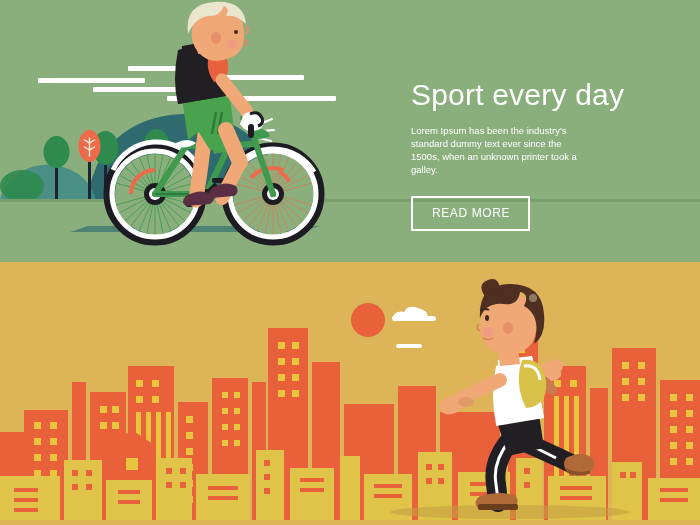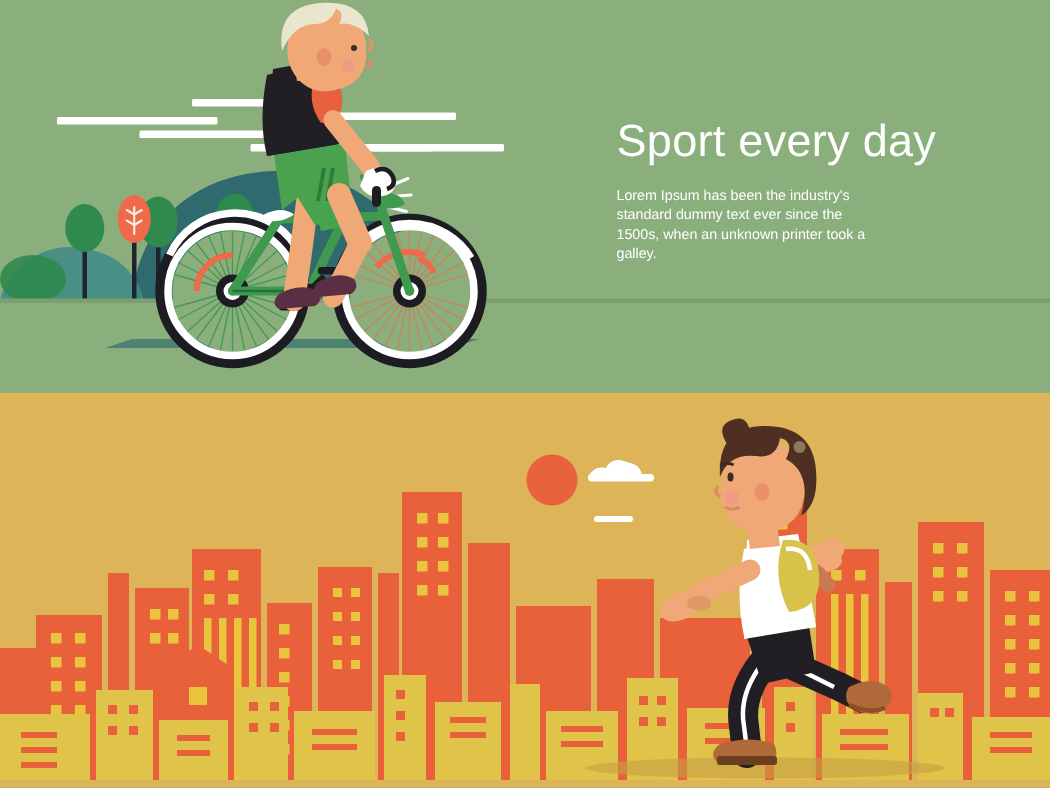--- a/index.html
+++ b/index.html
@@ -258,20 +258,21 @@
           <circle cx="232" cy="44" r="4.5" fill="#f09a84" opacity="0.85"></circle>
           <path d="M244 40 q6 2 0 6" fill="none" stroke="#d98a60" stroke-width="2"></path>
           <path d="M246 26 q4 4 0 8" fill="none" stroke="#e8906a" stroke-width="2"></path>
         </g>
       </svg>
     </div>
 
     <div class="copy" id="sport-copy">
       <h1 class="headline">Sport every day</h1>
       <p class="body-text">Lorem Ipsum has been the industry's standard dummy text ever since the 1500s, when an unknown printer took a galley.</p>
+      <button class="read-more">READ MORE</button>
     </div>
   </section>
 
   <section class="banner" id="banner-recreation">
 
     <div class="art">
       <svg viewBox="0 0 700 263" xmlns="http://www.w3.org/2000/svg" shape-rendering="geometricPrecision">
         <rect x="0" y="0" width="700" height="263" fill="#ddb457"></rect>
 
         <circle cx="368" cy="58" r="17" fill="#e8613a"></circle>

